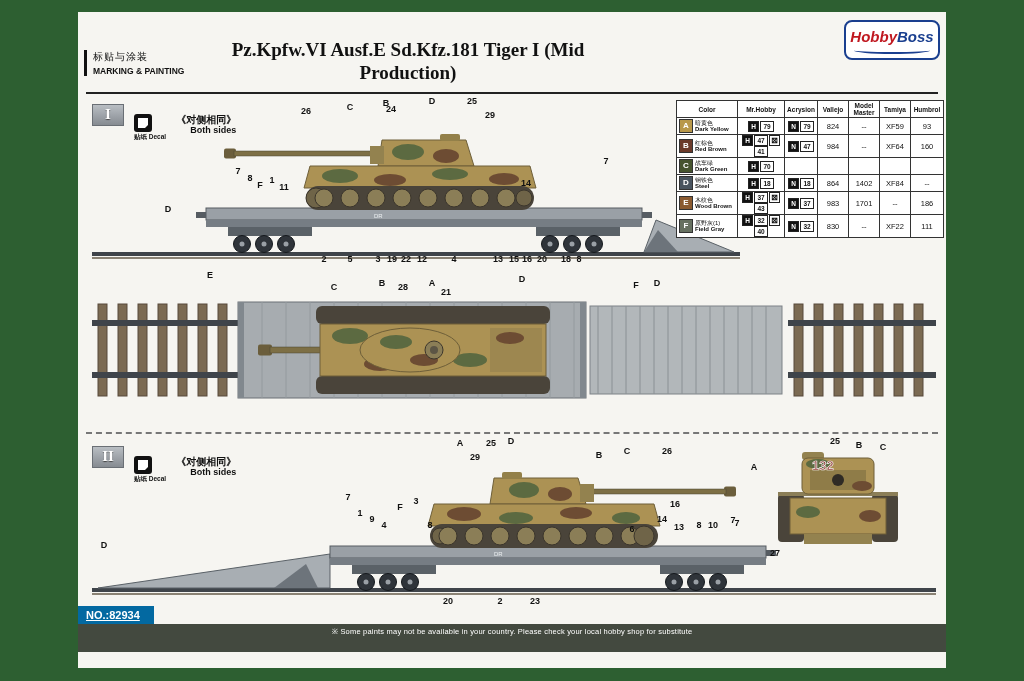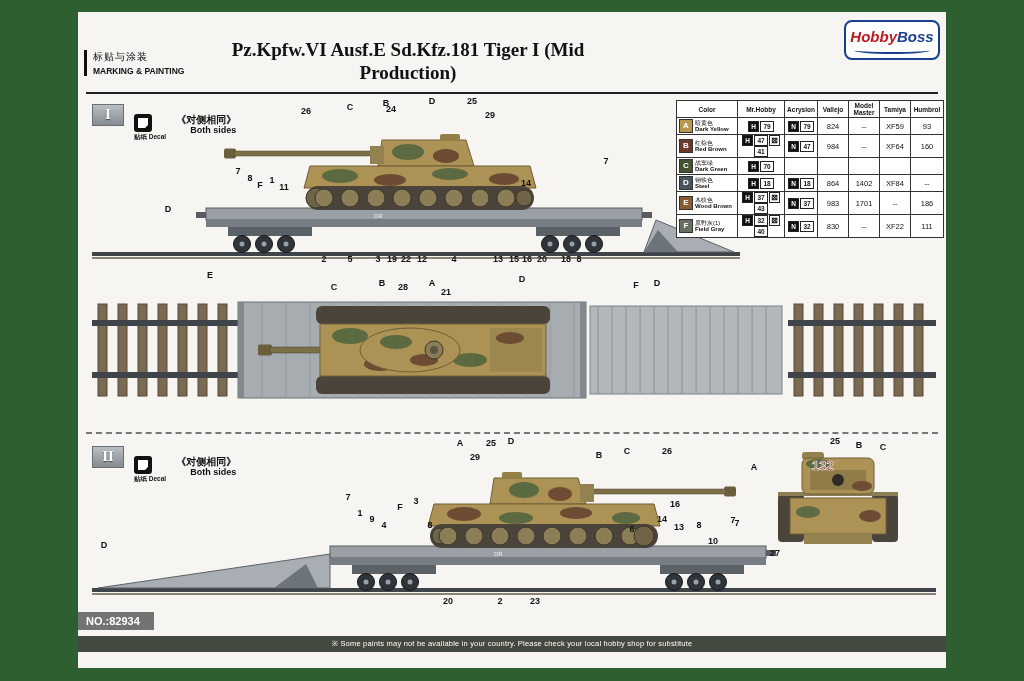--- a/index.html
+++ b/index.html
@@ -63,23 +63,23 @@
   .nm b{display:block;font-size:6px;line-height:6.5px;}
   .chip{display:inline-block;min-width:9px;height:9px;line-height:9px;font-size:6.5px;font-weight:bold;
       text-align:center;border:1px solid #222;margin:0 .5px;vertical-align:middle;}
   .chip.k{background:#111;color:#fff;}
   .chip.x{background:#fff;color:#111;font-size:8px;}
   .chip.n{background:#fff;color:#111;min-width:12px;}
 
   
   .legend{position:absolute;right:8px;bottom:56px;display:flex;gap:28px;font-size:9.5px;font-weight:bold;}
   .litem .sym{margin-right:4px;font-size:10px;}
-  .no-box{position:absolute;left:0;bottom:38px;background:#737373;color:#fff;font-weight:bold;
-      font-size:11px;line-height:18px;padding:0 14px 0 8px;}
-  .notice{position:absolute;left:0;right:0;bottom:16px;height:16px;background:#43493f;color:#fff;
+  .no-box{position:absolute;left:0;bottom:38px;background:#0369a1;color:#fff;font-weight:bold;
+      font-size:11px;line-height:18px;padding:0 14px 6px 8px;text-decoration:underline;}
+  .notice{position:absolute;left:0;right:0;bottom:16px;height:28px;background:#43493f;color:#fff;
       font-size:7.5px;line-height:16px;text-align:center;letter-spacing:.2px;}
 </style>
 </head>
 <body>
 
 <div class="canvas">
  <div class="page">
 
   <div class="hdr">
     <div class="marking">
@@ -426,21 +426,21 @@
         <span class="callout" style="left: 294px; top: 78px;">9</span>
         <span class="callout" style="left: 306px; top: 84px;">4</span>
         <span class="callout" style="left: 322px; top: 66px;">F</span>
         <span class="callout" style="left: 338px; top: 60px;">3</span>
         <span class="callout" style="left: 352px; top: 84px;">8</span>
         <span class="callout" style="left: 554px; top: 88px;">6</span>
         <span class="callout" style="left: 584px; top: 78px;">14</span>
         <span class="callout" style="left: 601px; top: 86px;">13</span>
         <span class="callout" style="left: 597px; top: 63px;">16</span>
         <span class="callout" style="left: 621px; top: 84px;">8</span>
-        <span class="callout" style="left: 635px; top: 100px; text-align: right;">10</span>
+        <span class="callout" style="left: 635px; top: 84px; text-align: right;">10</span>
         <span class="callout" style="left: 655px; top: 79px;">7</span>
         <span class="callout" style="left: 370px; top: 160px;">20</span>
         <span class="callout" style="left: 422px; top: 160px;">2</span>
         <span class="callout" style="left: 457px; top: 160px;">23</span>
         <span class="callout" style="left: 26px; top: 104px;">D</span>
         <span class="callout" style="left: 757px; top: 0px;">25</span>
         <span class="callout" style="left: 781px; top: 4px;">B</span>
         <span class="callout" style="left: 805px; top: 6px;">C</span>
         <span class="callout" style="left: 676px; top: 26px;">A</span>
         <span class="callout" style="left: 659px; top: 82px;">7</span>

